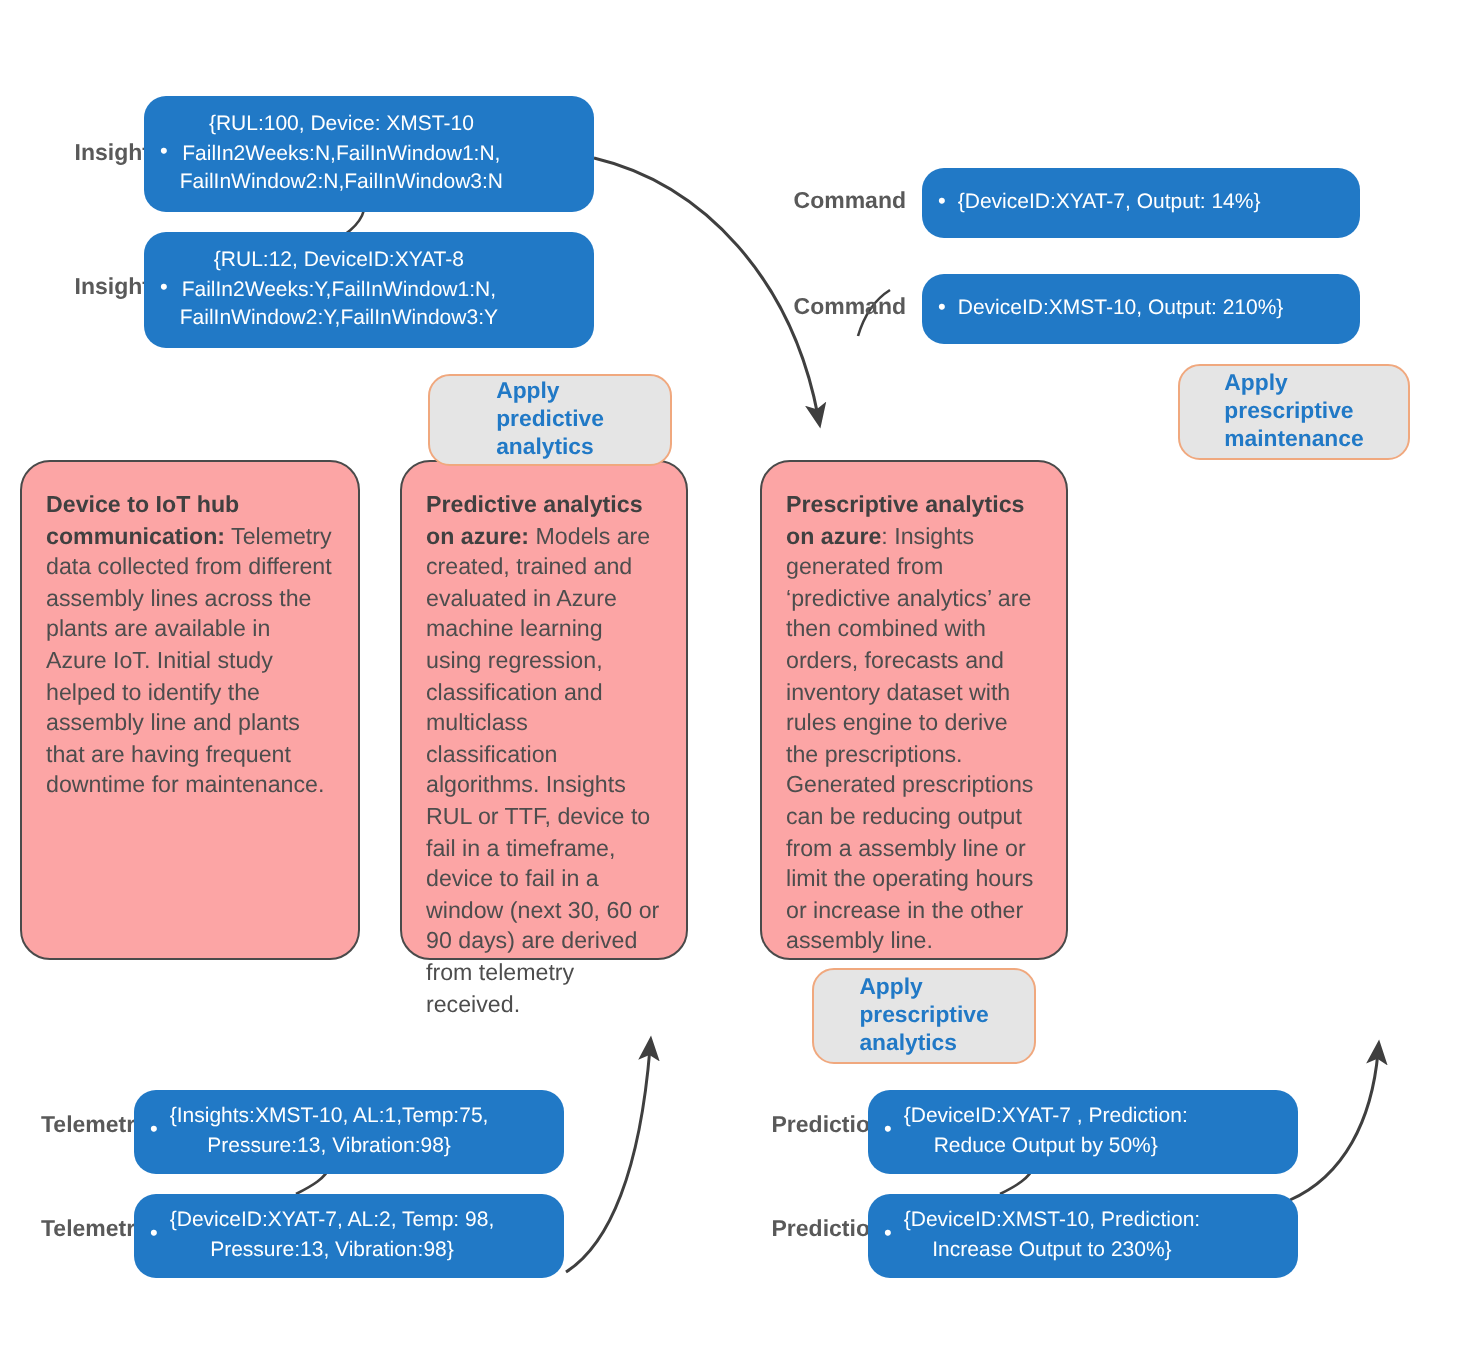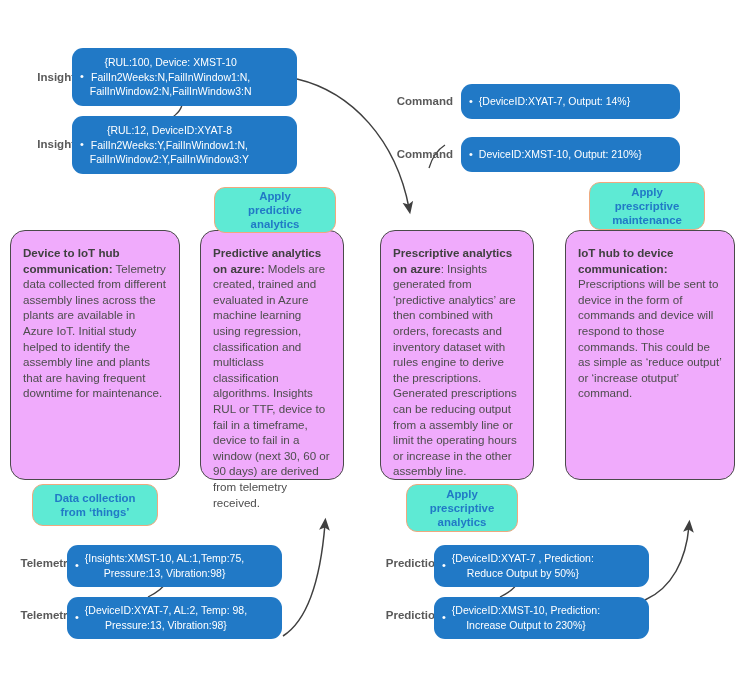--- a/index.html
+++ b/index.html
@@ -43,46 +43,45 @@
     line-height:1;
     margin-right:6px;
     margin-top:-1px;
     flex:0 0 auto;
   }
   .pill .ptext{white-space:pre-line;text-align:center;}
 
   
   .panel{
     position:absolute;
-    background:#f0abfc;
+    background:#fca5a5;
     border:1px solid #4a4a4a;
     border-radius:15px;
     box-sizing:border-box;
     padding:14px 12px 10px 12px;
     color:#4d4d4d;
     font-size:11.6px;
     line-height:15.6px;
   }
   .panel .ptitle{font-weight:bold;color:#404040;}
 
   
   .badge{
     position:absolute;
-    background:#5eead4;
+    background:#e5e5e5;
     border:1.6px solid #F0A87E;
     border-radius:11px;
     box-sizing:border-box;
     color:#2179C6;
     font-size:11.4px;
     font-weight:bold;
     line-height:14px;
     display:flex;
     align-items:center;
     justify-content:center;
-    text-align:center;
     white-space:pre-line;
     z-index:5;
   }
 
   svg.arrows{position:absolute;left:0;top:0;width:736px;height:683px;overflow:visible;pointer-events:none;}
 </style>
 </head>
 <body>
 
 <div id="stage">
@@ -149,26 +148,21 @@
   </div>
 
   <div class="panel" style="left:200px;top:230px;width:144px;height:250px;">
     <span class="ptitle">Predictive analytics on azure:</span><span> Models are created, trained and evaluated in Azure machine learning using regression, classification and multiclass classification algorithms. Insights RUL or TTF, device to fail in a timeframe, device to fail in a window (next 30, 60 or 90 days) are derived from telemetry received.</span>
   </div>
 
   <div class="panel" style="left:380px;top:230px;width:154px;height:250px;">
     <span class="ptitle">Prescriptive analytics on azure</span><span>: Insights generated from ‘predictive analytics’ are then combined with orders, forecasts and inventory dataset with rules engine to derive the prescriptions. Generated prescriptions can be reducing output from a assembly line or limit the operating hours or increase in the other assembly line.</span>
   </div>
 
-  <div class="panel" style="left:565px;top:230px;width:170px;height:250px;">
-    <span class="ptitle">IoT hub to device communication:</span><span> Prescriptions will be sent to device in the form of commands and device will respond to those commands. This could be as simple as ‘reduce output’ or ‘increase otutput’ command.</span>
-  </div>
 
-  <div class="badge" style="left:32px;top:484px;width:126px;height:42px;">Data collection
-from ‘things’</div>
   <div class="badge" style="left:406px;top:484px;width:112px;height:48px;">Apply
 prescriptive
 analytics</div>
 
   <div class="side-label" style="left:8px;top:558px;width:66px;">Telemetry</div>
   <div class="pill" style="left:67px;top:545px;width:215px;height:42px;">
     <span class="bullet">•</span>
     <span class="ptext">{Insights:XMST-10, AL:1,Temp:75,
 Pressure:13, Vibration:98}</span>
   </div>

